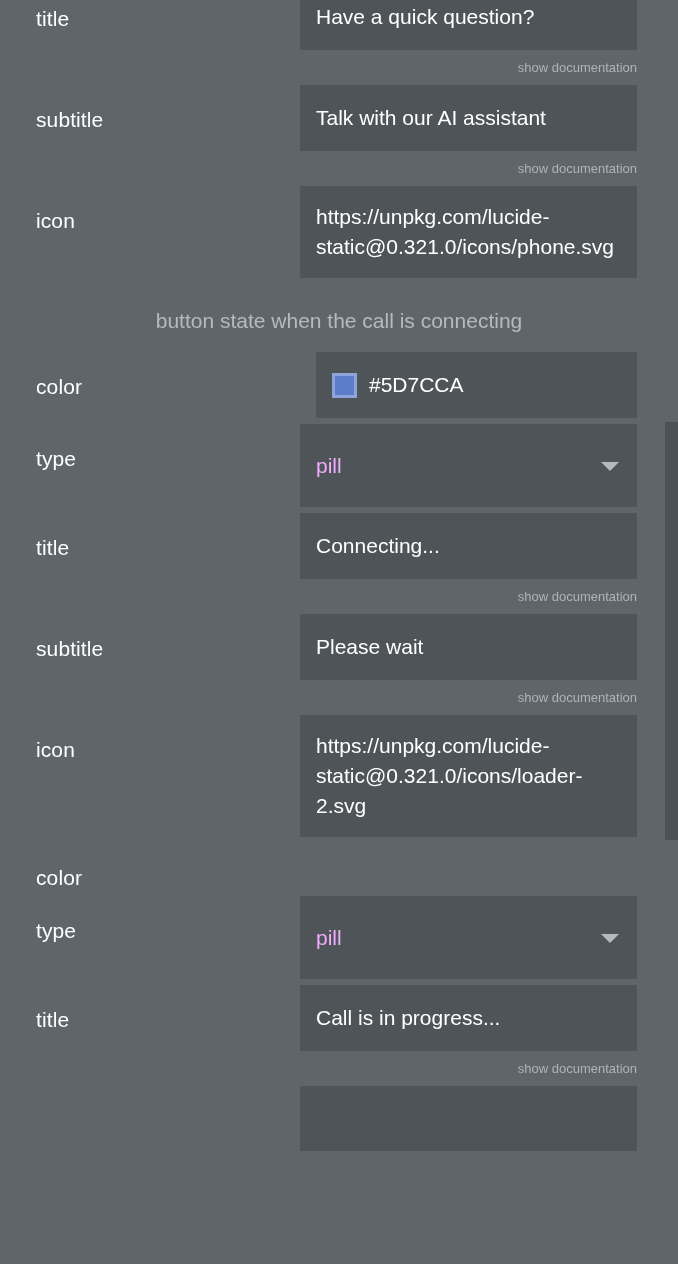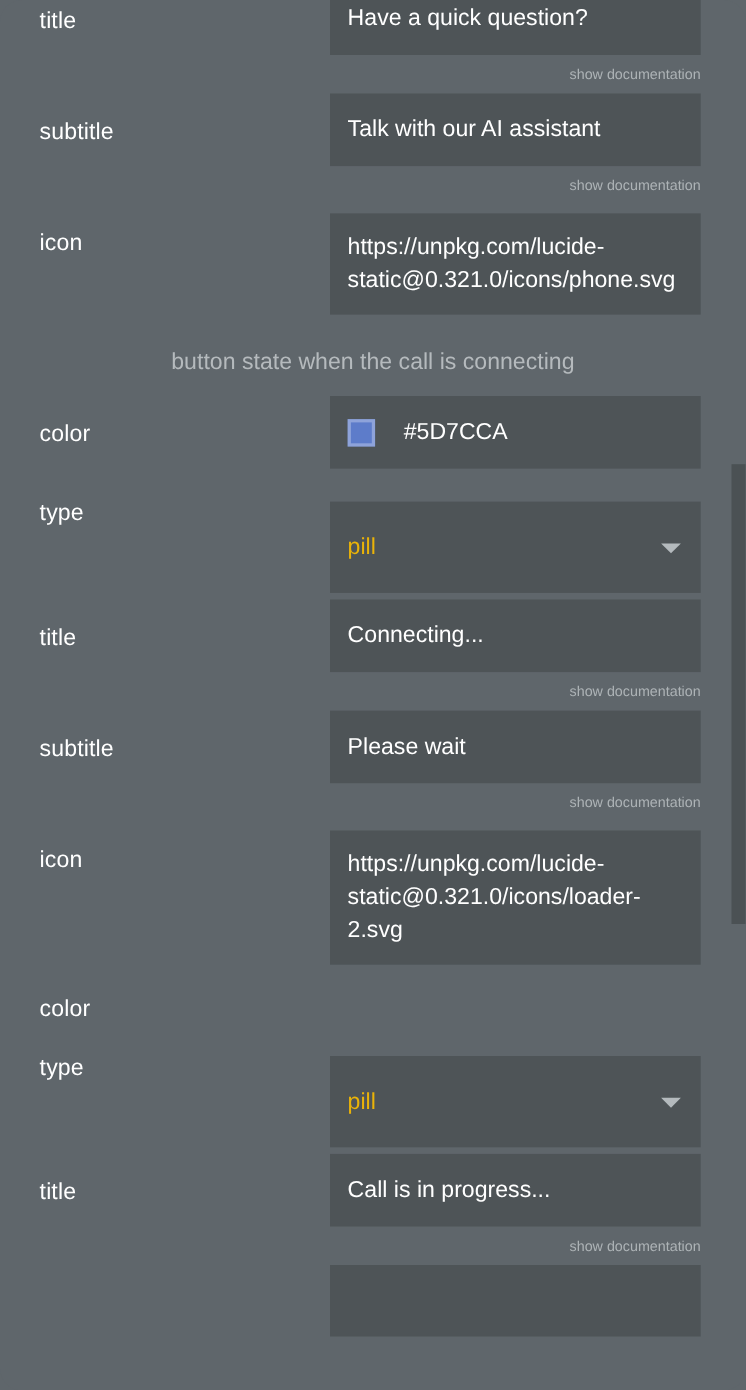--- a/index.html
+++ b/index.html
@@ -62,26 +62,26 @@
     font-size: 21px;
     line-height: 30px;
     word-break: break-word;
     display: flex;
     align-items: center;
   }
   .field.multiline {
     display: block;
     padding-top: 16px;
     padding-bottom: 16px;
-    margin-top: 8px;
   }
 
   
   .field.color {
-    gap: 26px;
+    gap: 12px;
+    margin-left: 16px;
   }
   .swatch {
     width: 25px;
     height: 25px;
     flex: 0 0 25px;
     box-sizing: border-box;
     border: 3px solid rgba(255,255,255,0.30);
   }
   .color-value {
     font-size: 21px;
@@ -90,23 +90,22 @@
 
   
   .select {
     background: #4e5457;
     height: 83px;
     box-sizing: border-box;
     display: flex;
     align-items: center;
     justify-content: space-between;
     padding: 0 18px 0 16px;
-    color: #eab308;
-    font-size: 21px;
-    margin-top: 24px;
+    color: #f0abfc;
+    font-size: 21px;
   }
   .caret {
     width: 0; height: 0;
     border-left: 9px solid transparent;
     border-right: 9px solid transparent;
     border-top: 9px solid #b4babd;
     margin-top: 2px;
   }
 
   

